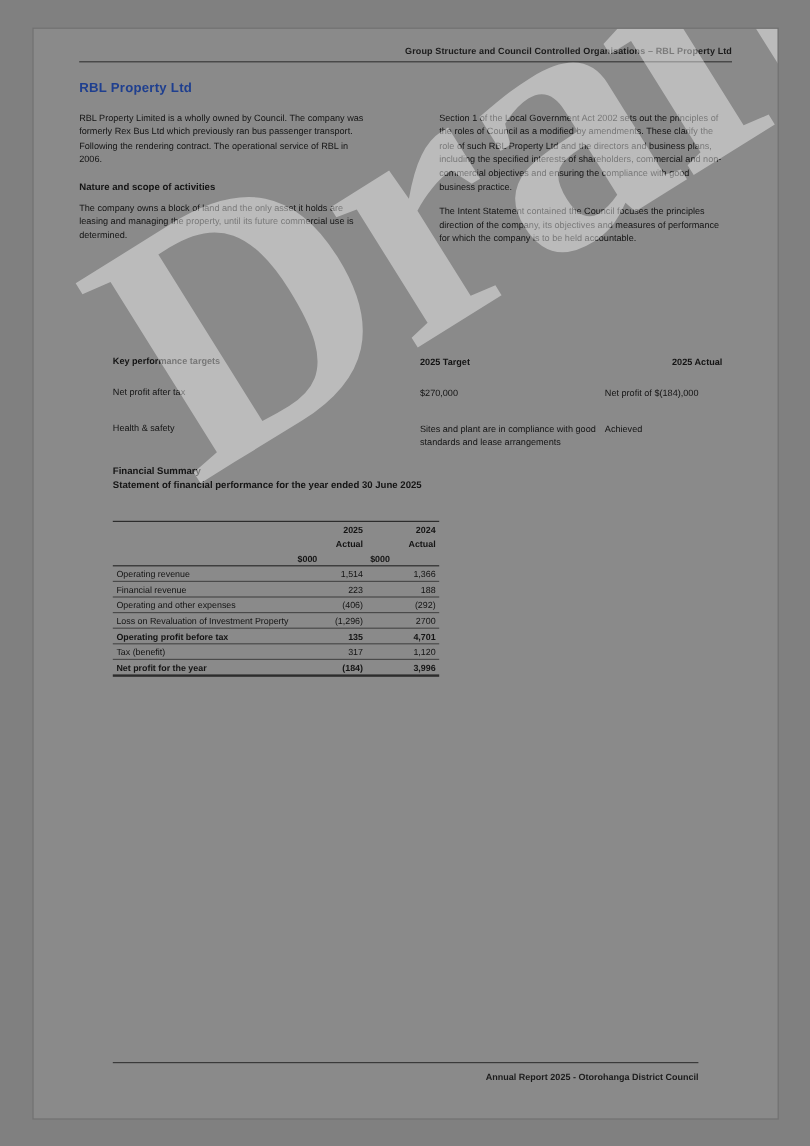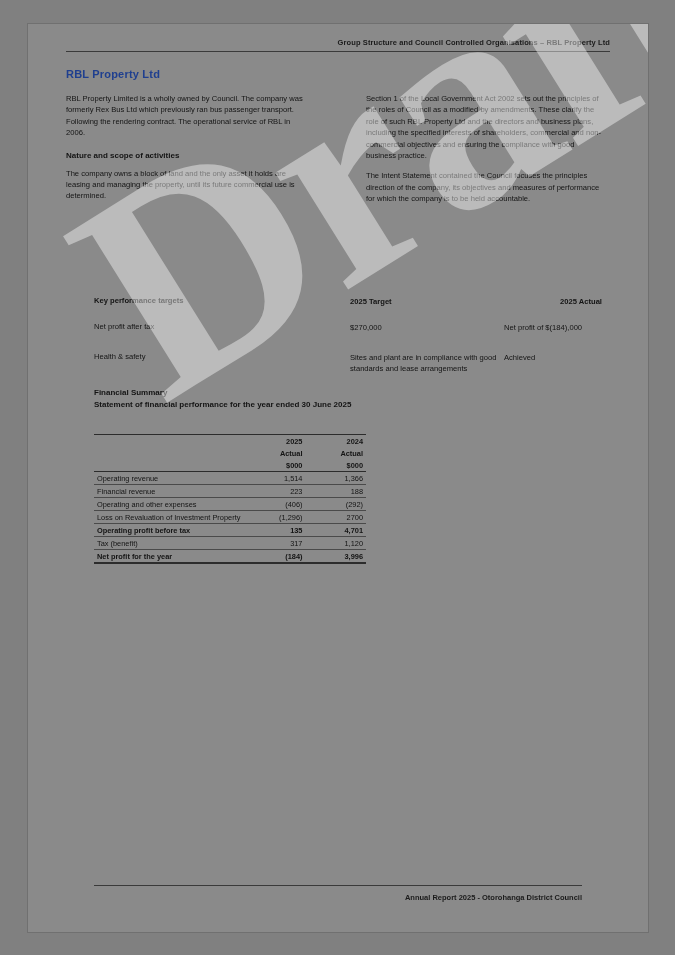--- a/index.html
+++ b/index.html
@@ -103,21 +103,21 @@
     font-size:7.4px;
     color:#141414;
     border-collapse:collapse;
   }
   .fintbl td{padding:1.5px 3px;vertical-align:bottom;}
   .fintbl td.lbl{width:150px;}
   .fintbl td.num{width:56px;text-align:right;}
   .fintbl tr.top td{border-top:1.2px solid #2c2c2c;}
   .fintbl tr.hdr1 td{font-weight:bold;text-align:right;margin-top:42px;}
   .fintbl tr.hdr2 td{font-weight:bold;text-align:right;}
-  .fintbl tr.hdr3 td{font-weight:bold;text-align:right;border-bottom:1.2px solid #2c2c2c;}
+  .fintbl tr.hdr3 td{font-weight:bold;text-align:left;border-bottom:1.2px solid #2c2c2c;}
   .fintbl tr.line td{border-bottom:0.8px solid #4a4a4a;}
   .fintbl tr.bold td{font-weight:bold;}
   .fintbl tr.dbl td{border-bottom:2.5px double #2c2c2c;}
   .sidenote{
     position:absolute;
     left:320px; top:398px; width:240px;
     font-family:"Liberation Sans", sans-serif;
     font-size:7.6px;
     line-height:11.4px;
     color:#141414;

